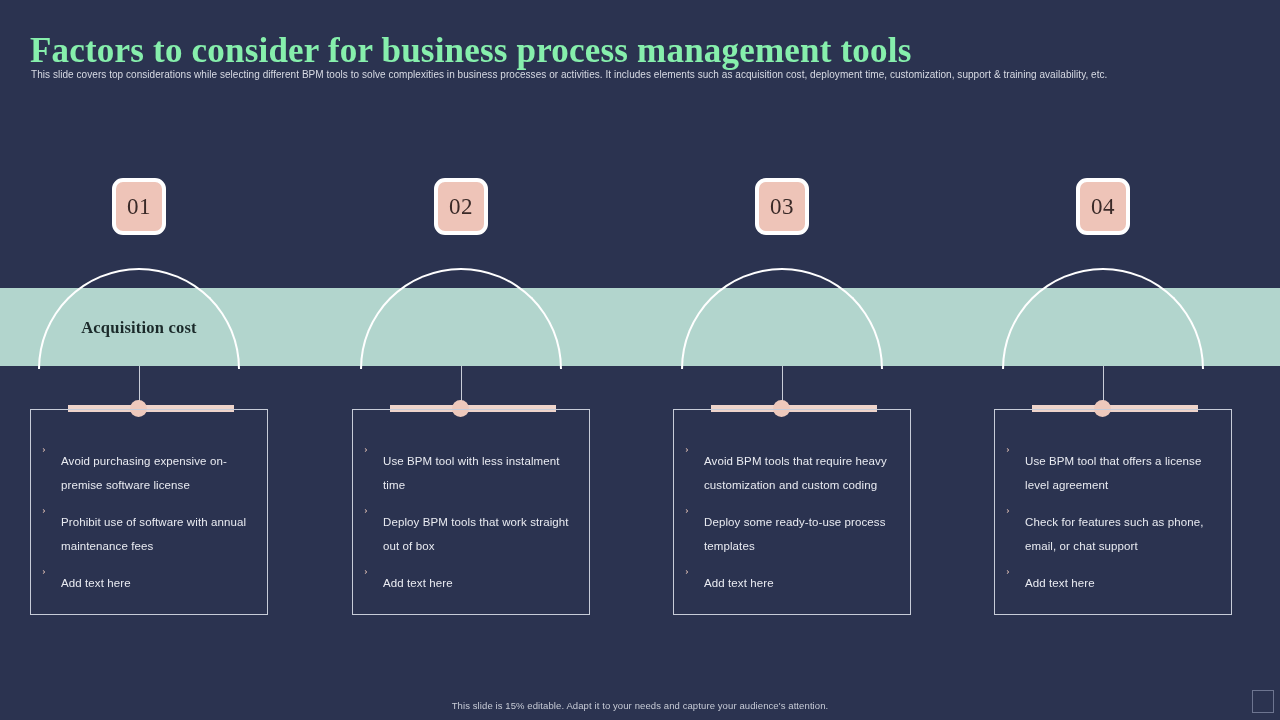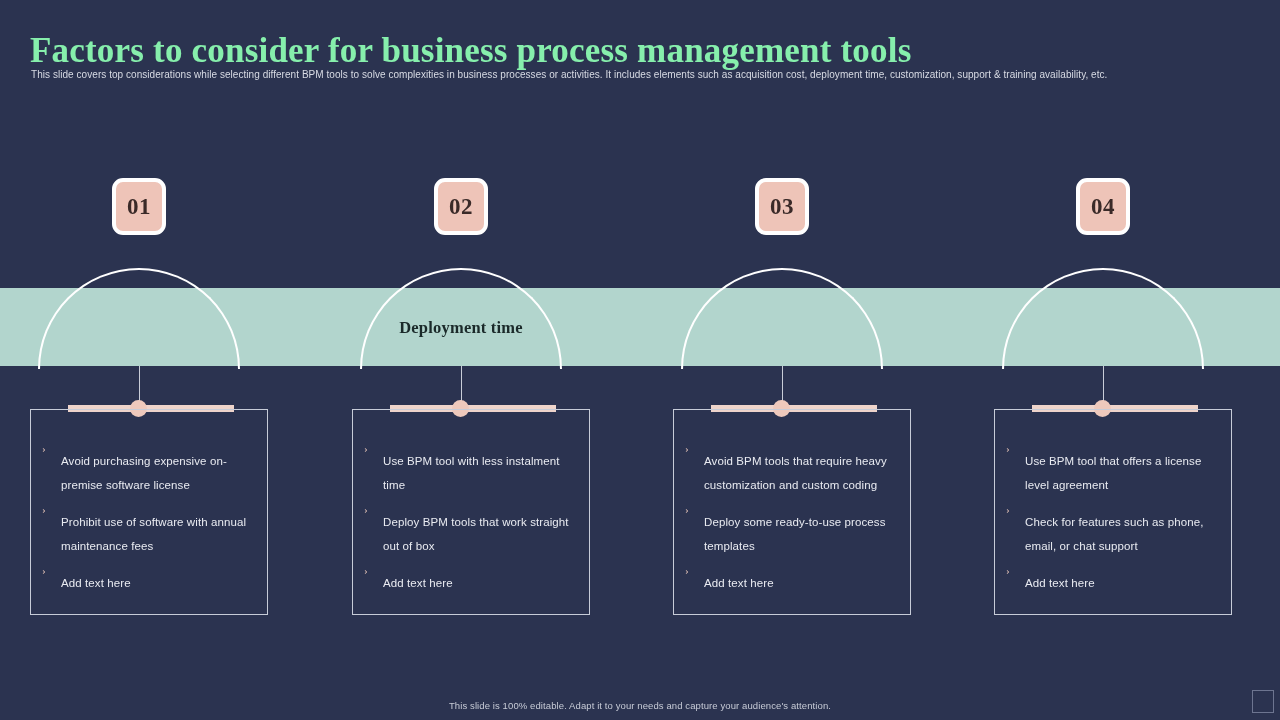--- a/index.html
+++ b/index.html
@@ -71,21 +71,21 @@
     width: 54px;
     height: 57px;
     background: #eec4b8;
     border: 4px solid #ffffff;
     border-radius: 11px;
     box-sizing: border-box;
     display: flex;
     align-items: center;
     justify-content: center;
     font-family: "Liberation Serif", serif;
-    font-weight: bold;
+    font-weight: normal;
     font-size: 23px;
     color: #3a2a28;
     letter-spacing: 0.5px;
   }
 
   
   .arch {
     position: absolute;
     left: 49px;
     top: 268px;
@@ -213,20 +213,21 @@
 <body>
 
 <div class="slide-title">Factors to consider for business process management tools</div>
 <div class="slide-subtitle">This slide covers top considerations while selecting different BPM tools to solve complexities in business processes or activities. It includes elements  such as acquisition cost, deployment  time,  customization, support &amp; training  availability, etc.</div>
 
 <div class="green-band"></div>
 
 <div class="column col-0">
   <div class="badge">01</div>
   <div class="arch"></div>
+  <div class="arch-label">Acquisition cost</div>
   <div class="connector"></div>
   <div class="pink-bar"></div>
   <div class="pink-dot"></div>
   <div class="content-box"></div>
   <div class="bullet-list">
     <div class="bullet-item">
       <span class="bullet-mark">›</span>
       <span class="bullet-text">Avoid  purchasing  expensive  on-premise  software  license</span>
     </div>
     <div class="bullet-item">
@@ -236,21 +237,20 @@
     <div class="bullet-item">
       <span class="bullet-mark">›</span>
       <span class="bullet-text">Add text here</span>
     </div>
   </div>
 </div>
 
 <div class="column col-1">
   <div class="badge">02</div>
   <div class="arch"></div>
-  <div class="arch-label">Deployment time</div>
   <div class="connector"></div>
   <div class="pink-bar"></div>
   <div class="pink-dot"></div>
   <div class="content-box"></div>
   <div class="bullet-list">
     <div class="bullet-item">
       <span class="bullet-mark">›</span>
       <span class="bullet-text">Use BPM tool with less  instalment time</span>
     </div>
     <div class="bullet-item">
@@ -303,14 +303,14 @@
       <span class="bullet-mark">›</span>
       <span class="bullet-text">Check for features  such as phone,  email, or chat support</span>
     </div>
     <div class="bullet-item">
       <span class="bullet-mark">›</span>
       <span class="bullet-text">Add text here</span>
     </div>
   </div>
 </div>
 
-<div class="footer-note">This slide is 100% editable.  Adapt it to your needs and capture your audience's attention.</div>
+<div class="footer-note">This slide is 15% editable.  Adapt it to your needs and capture your audience's attention.</div>
 <div class="corner-box"></div>
 
 </body></html>

